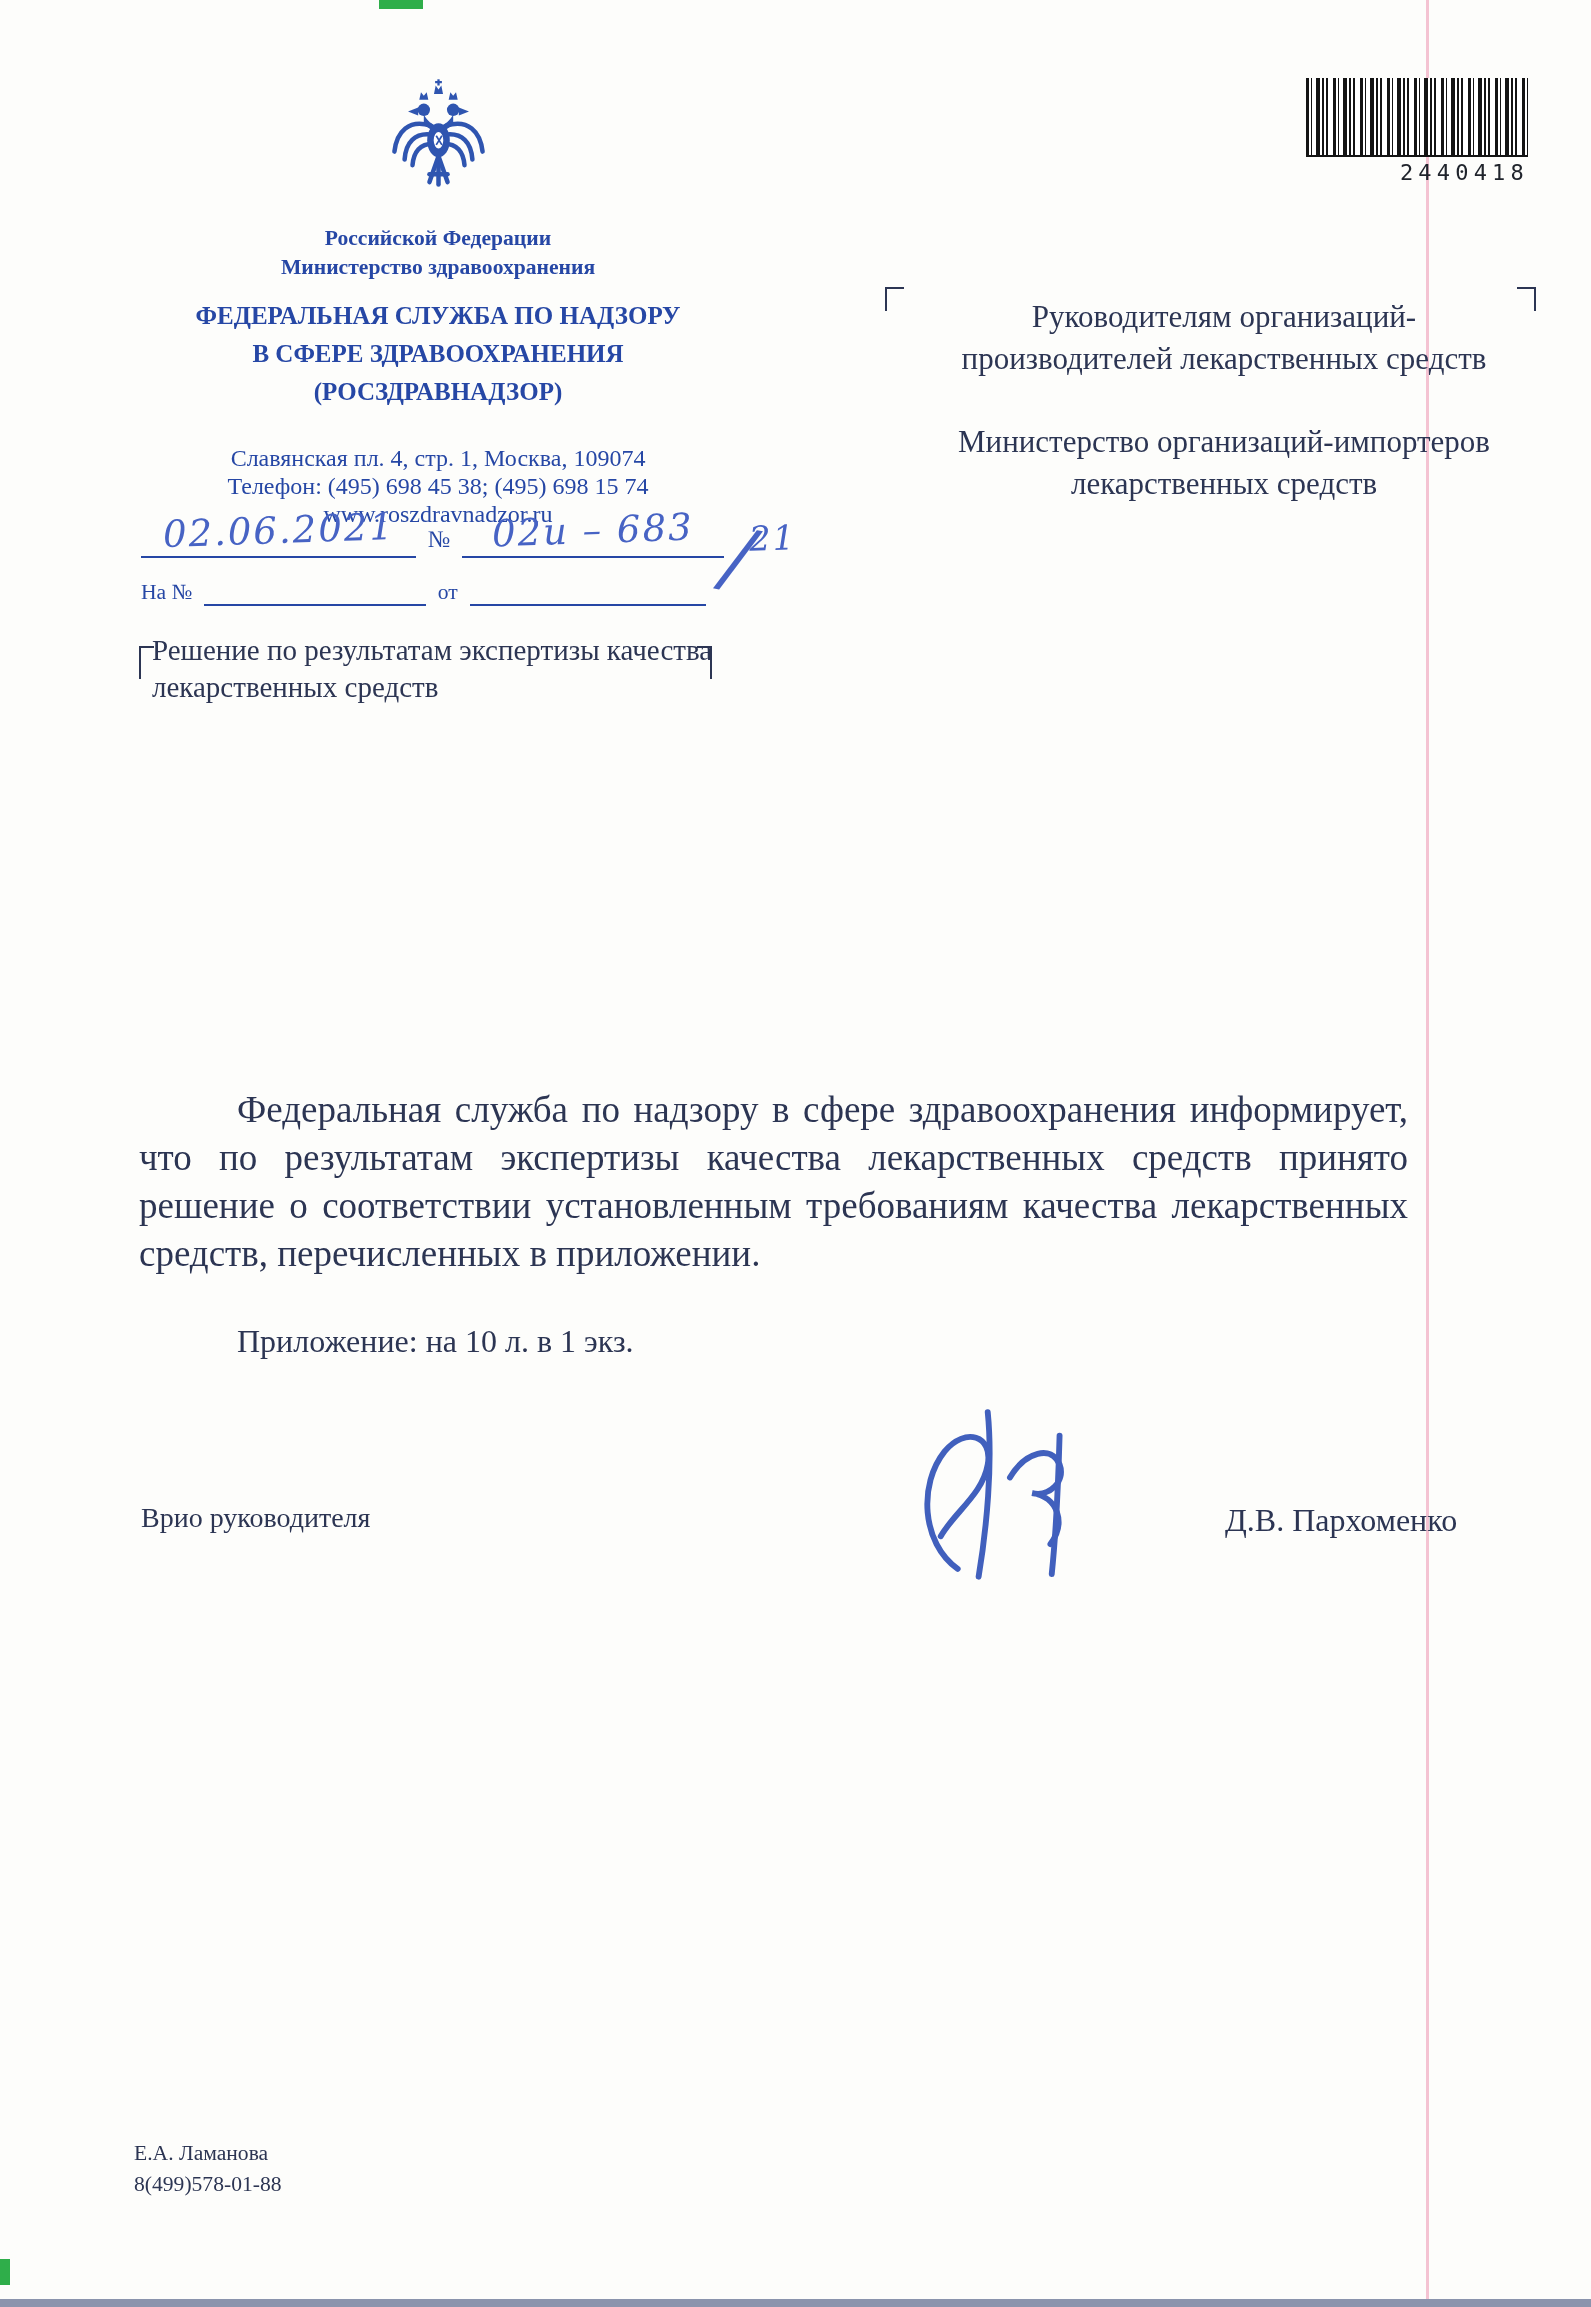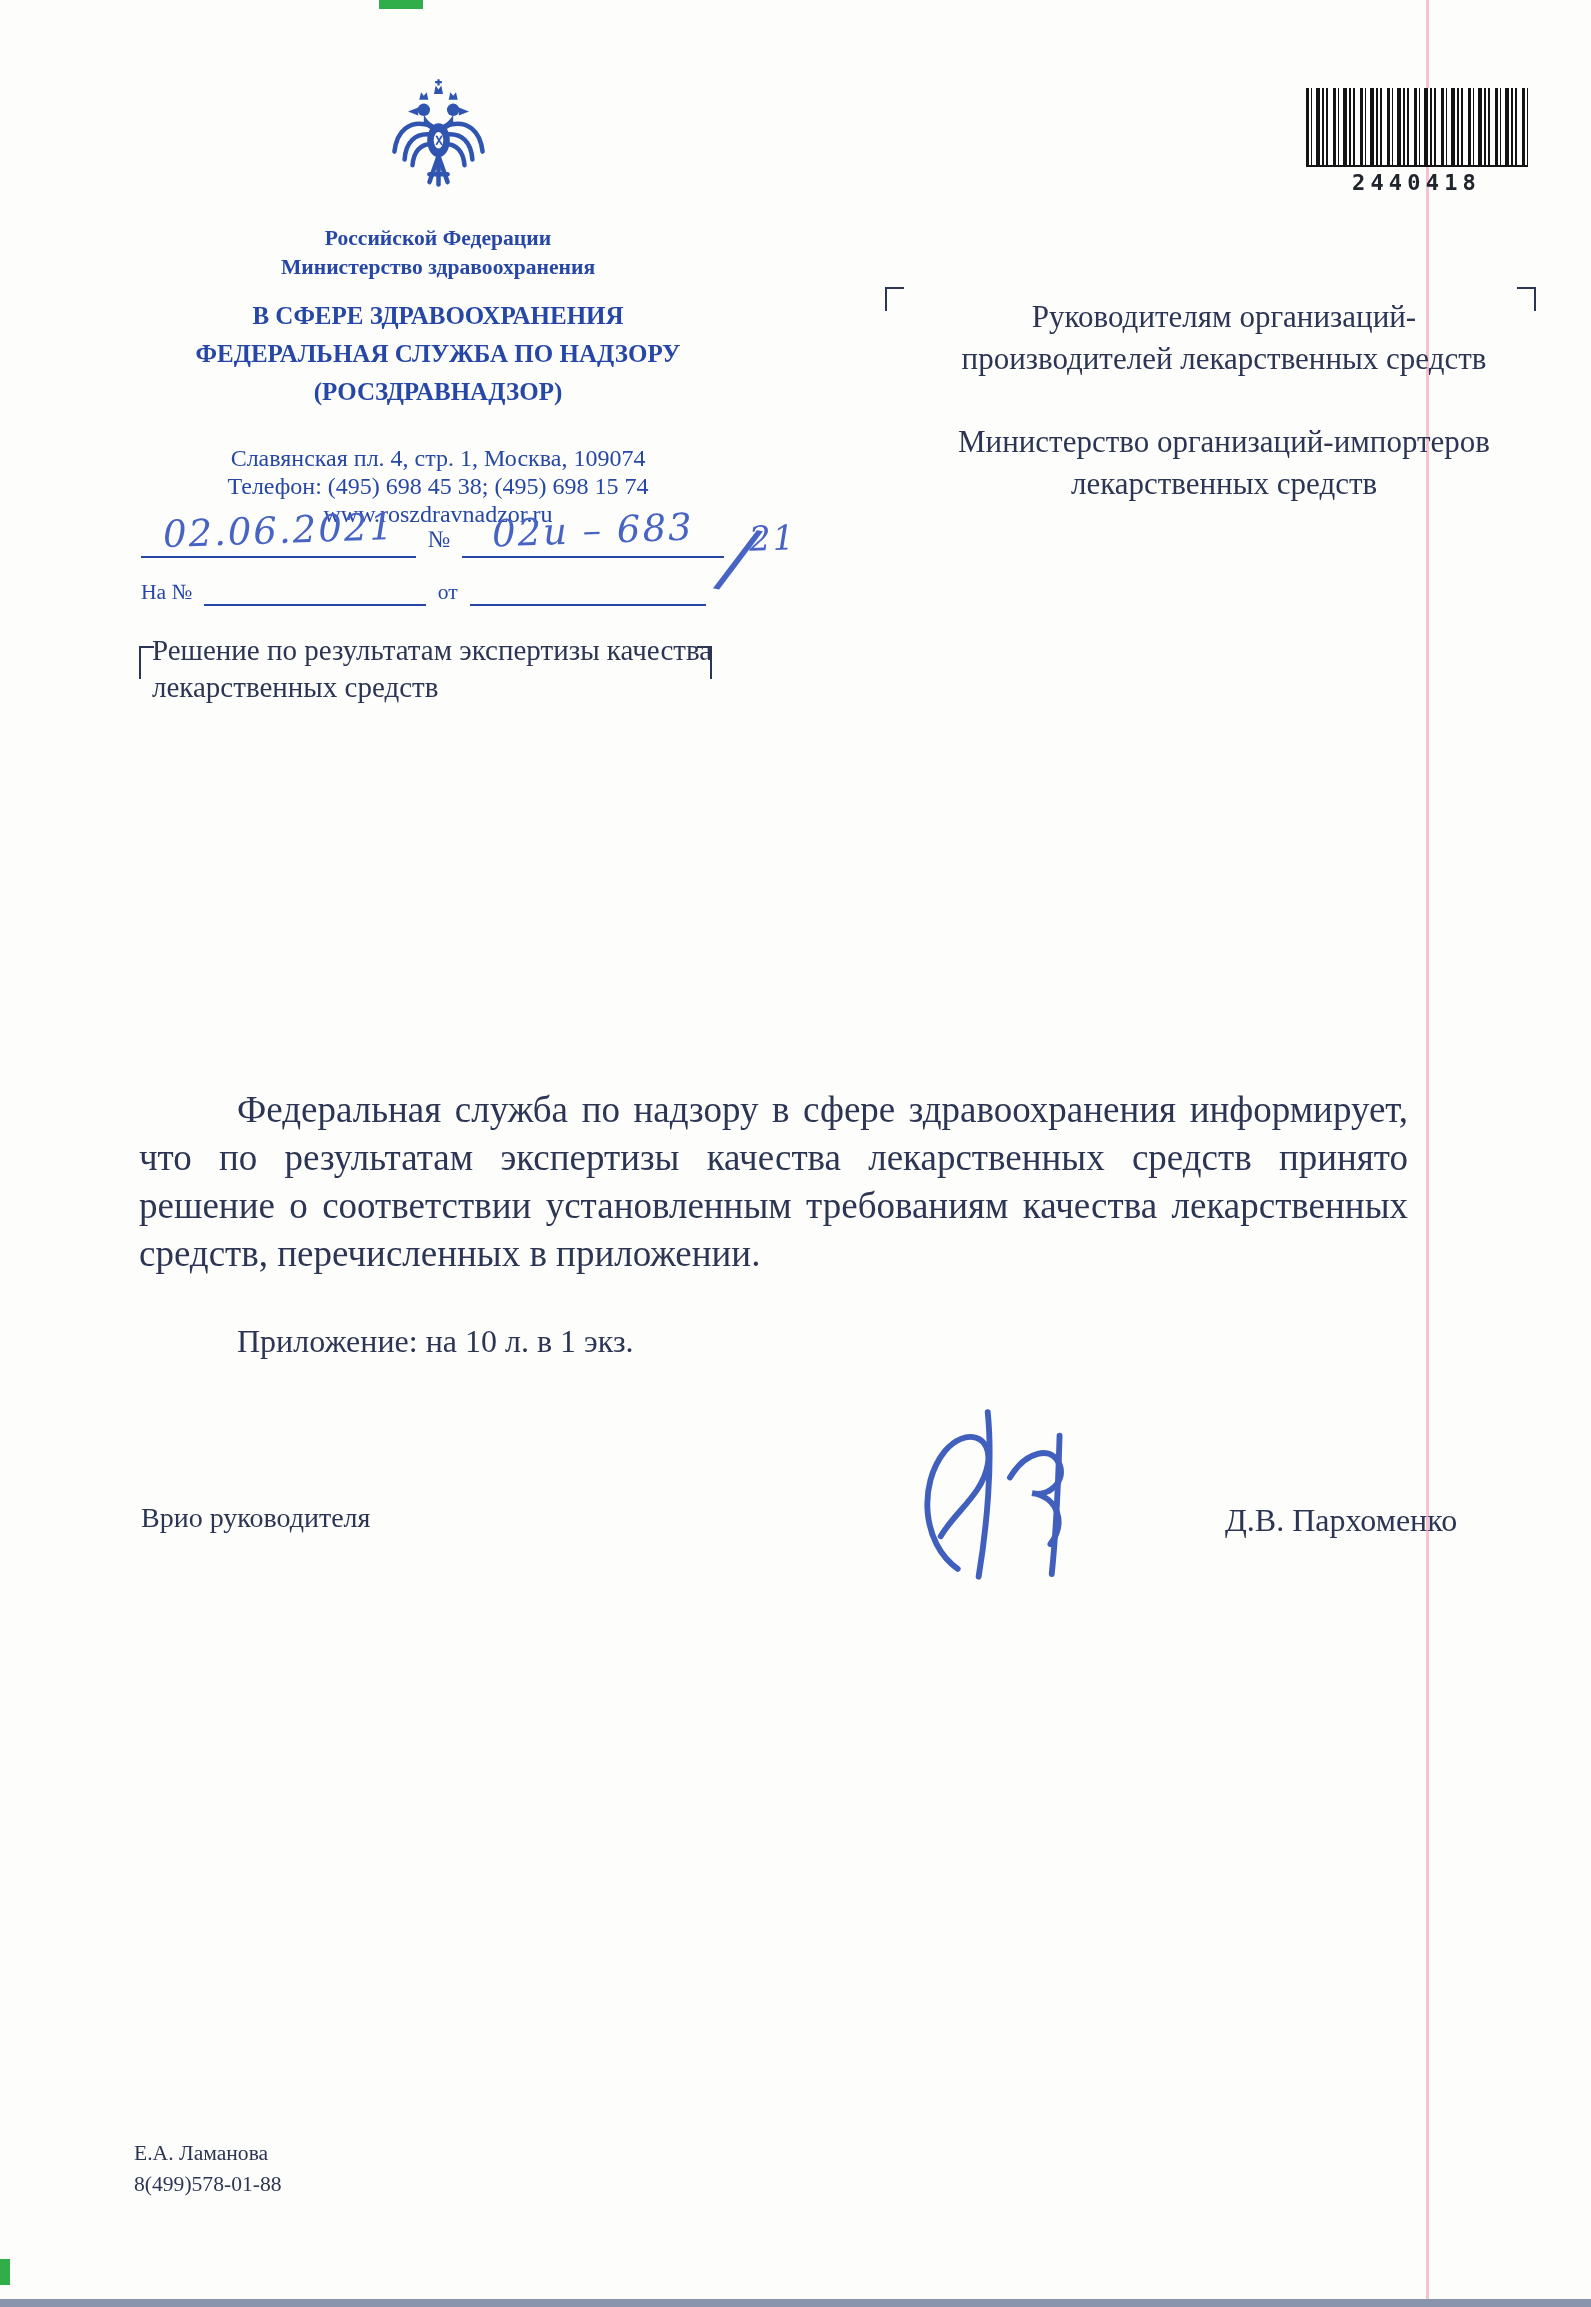--- a/index.html
+++ b/index.html
@@ -83,21 +83,21 @@
     position:absolute; left:152px; top:632px; width:576px;
     font-size:29px; line-height:37px; color:#2c3553;
   }
   .bracket { position:absolute; }
   .bracket-tl { border-left:2px solid #2c3553; border-top:2px solid #2c3553; }
   .bracket-tr { border-right:2px solid #2c3553; border-top:2px solid #2c3553; }
   .subj-br-l { left:139px; top:646px; width:13px; height:31px; }
   .subj-br-r { left:697px; top:646px; width:13px; height:31px; }
 
   
-  .barcode-wrap { position:absolute; left:1304px; top:88px; width:225px; text-align:center;font-weight:bold; }
+  .barcode-wrap { position:absolute; left:1304px; top:78px; width:225px; text-align:right; }
   .bars {
     width:222px; height:77px; margin:0 auto;
     background: repeating-linear-gradient(90deg,
       #141414 0px,  #141414 2.6px,
       #ffffff 2.6px,  #ffffff 4.6px,
       #141414 4.6px,  #141414 5.9px,
       #ffffff 5.9px,  #ffffff 9.8px,
       #141414 9.8px, #141414 14.4px,
       #ffffff 14.4px, #ffffff 16.4px,
       #141414 16.4px, #141414 17.7px,
@@ -180,22 +180,22 @@
         <rect x="94" y="7" width="12" height="4"></rect>
       </g>
       <ellipse cx="100" cy="112" rx="10" ry="16" fill="#ffffff" stroke="#2f55b0" stroke-width="3"></ellipse>
       <path d="M96,104 L106,120 M106,104 L96,120" stroke="#2f55b0" stroke-width="3"></path>
     </svg>
     <div class="ministry">
       <div>Российской Федерации</div>
       <div>Министерство здравоохранения</div>
     </div>
     <div class="service">
+      <div>ФЕДЕРАЛЬНАЯ СЛУЖБА ПО НАДЗОРУ</div>
       <div>В СФЕРЕ ЗДРАВООХРАНЕНИЯ</div>
-      <div>ФЕДЕРАЛЬНАЯ СЛУЖБА ПО НАДЗОРУ</div>
       <div>(РОСЗДРАВНАДЗОР)</div>
     </div>
     <div class="contact">
       <div>Славянская пл. 4, стр. 1, Москва, 109074</div>
       <div>Телефон: (495) 698 45 38; (495) 698 15 74</div>
       <div>www.roszdravnadzor.ru</div>
     </div>
   </div>
 
   <div class="refline">

